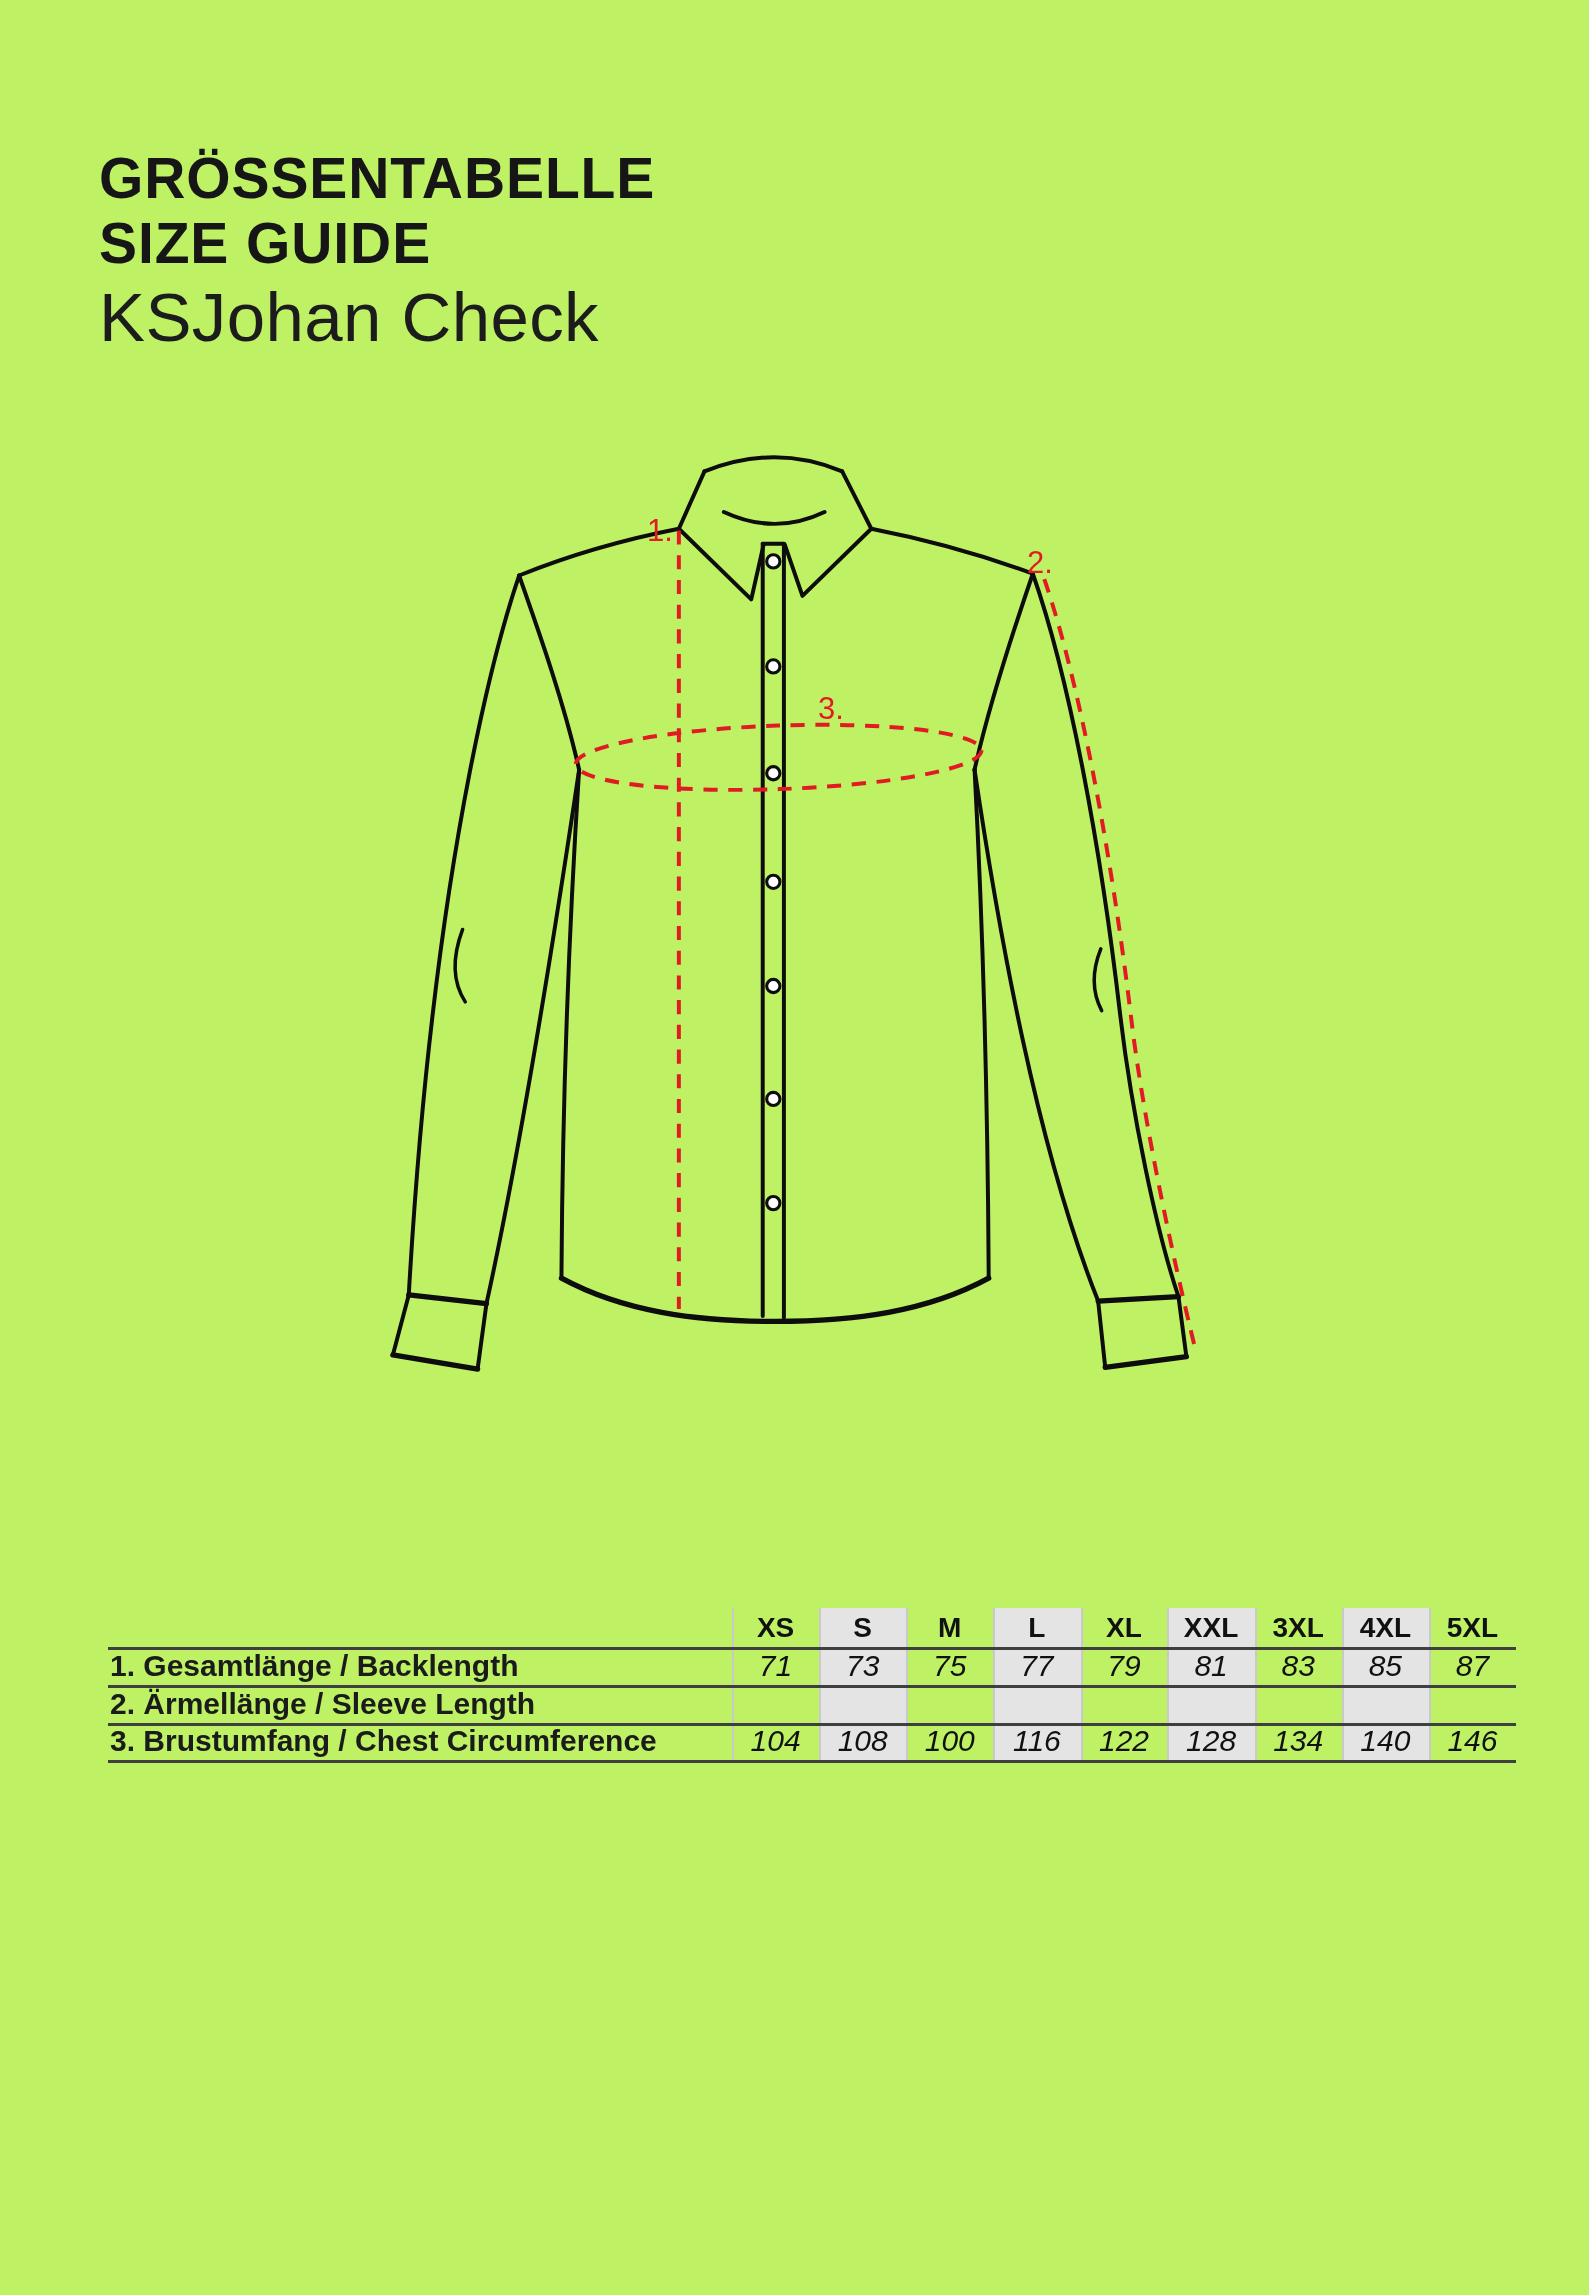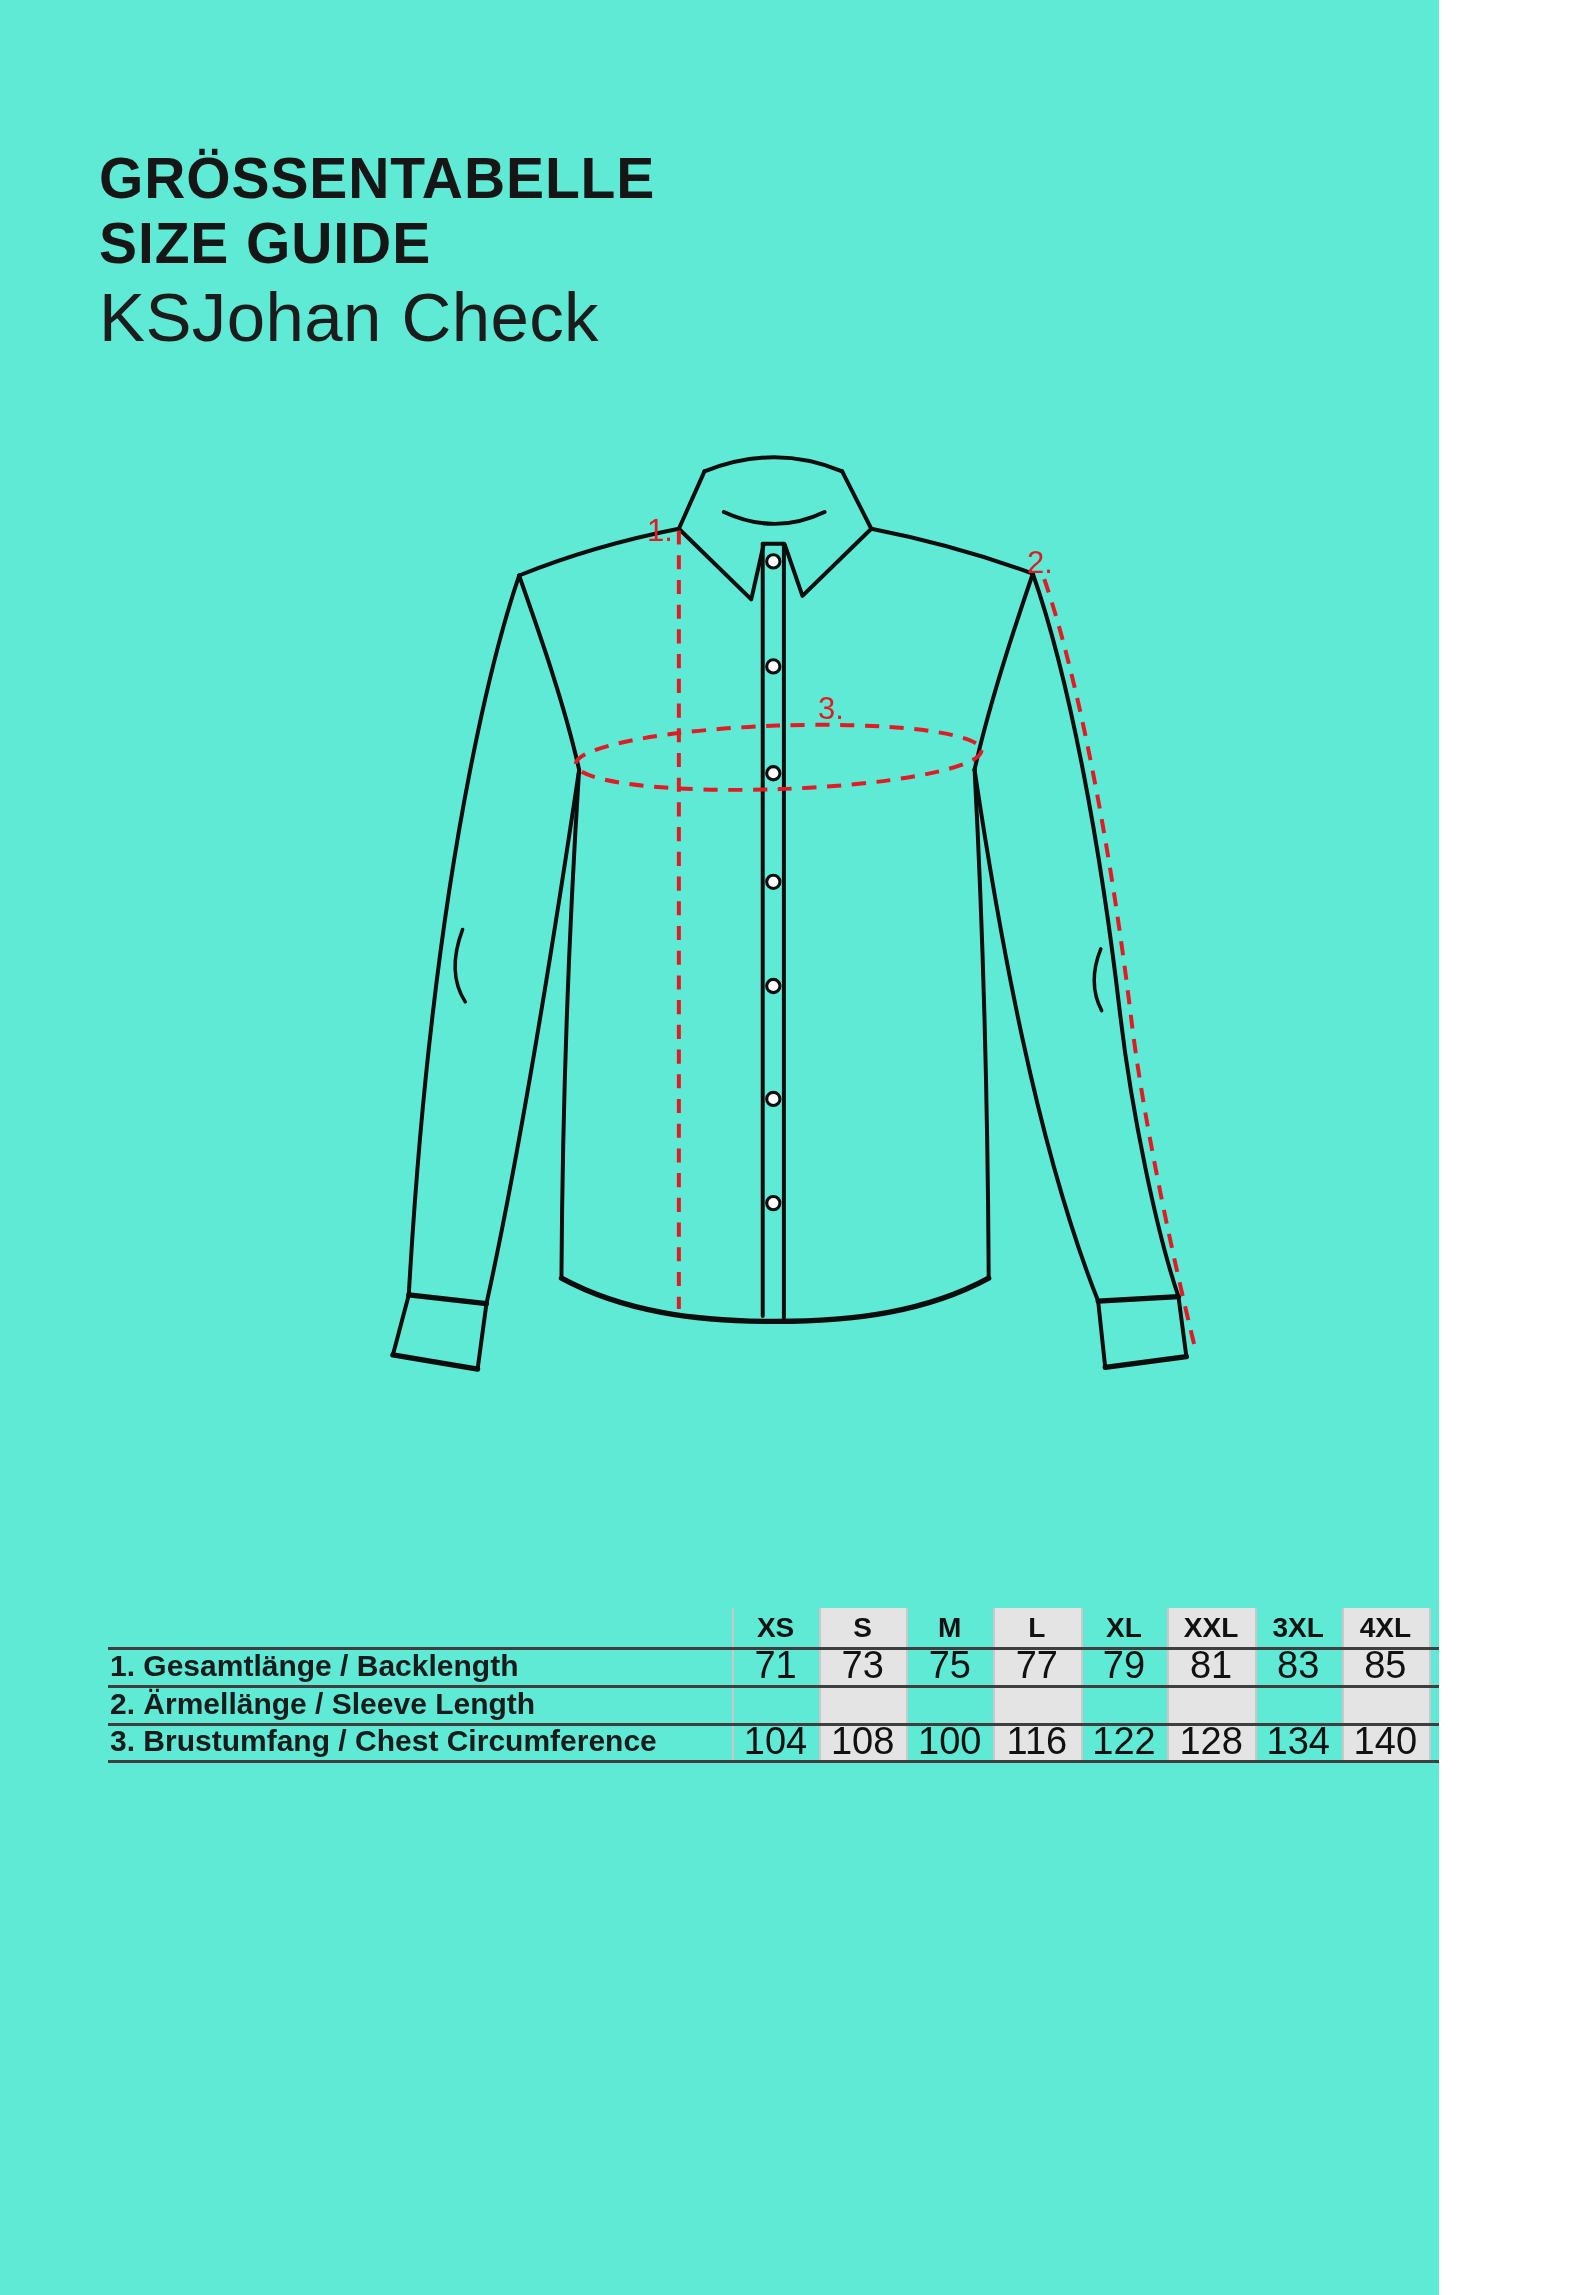--- a/index.html
+++ b/index.html
@@ -1,20 +1,20 @@
 <!DOCTYPE html>
 <html style="font-size:14px"><head>
 <meta charset="utf-8">
 <style>
   html,body { margin:0; padding:0; background:#ffffff; }
   .page {
     position:relative;
-    width:1439px;
+    width:1589px;
     height:2295px;
-    background:#5eead4;
+    background:#bef264;
     font-family:"Liberation Sans", sans-serif;
     color:#161616;
     overflow:hidden;
   }
 
   
   .title-line {
     position:absolute;
     left:99px;
     font-size:57px;
@@ -53,21 +53,21 @@
   .hline { position:absolute; left:108px; width:1408px; height:2.6px; background:#3f3f3f; }
   .trow {
     position:absolute;
     left:732px;
     width:784px;
     display:flex;
     align-items:center;
   }
   .trow span { flex:1 1 0; text-align:center; white-space:nowrap; }
   .header-row span { font-size:28px; font-weight:700; color:#111; }
-  .value-row span { font-size:38px; font-weight:400; color:#111; }
+  .value-row span { font-size:30px; font-weight:400; color:#111;font-style:italic; }
   .row-label {
     position:absolute;
     left:110px;
     display:flex;
     align-items:center;
     font-size:30px;
     font-weight:700;
     color:#1b1b1b;
     white-space:nowrap;
   }

